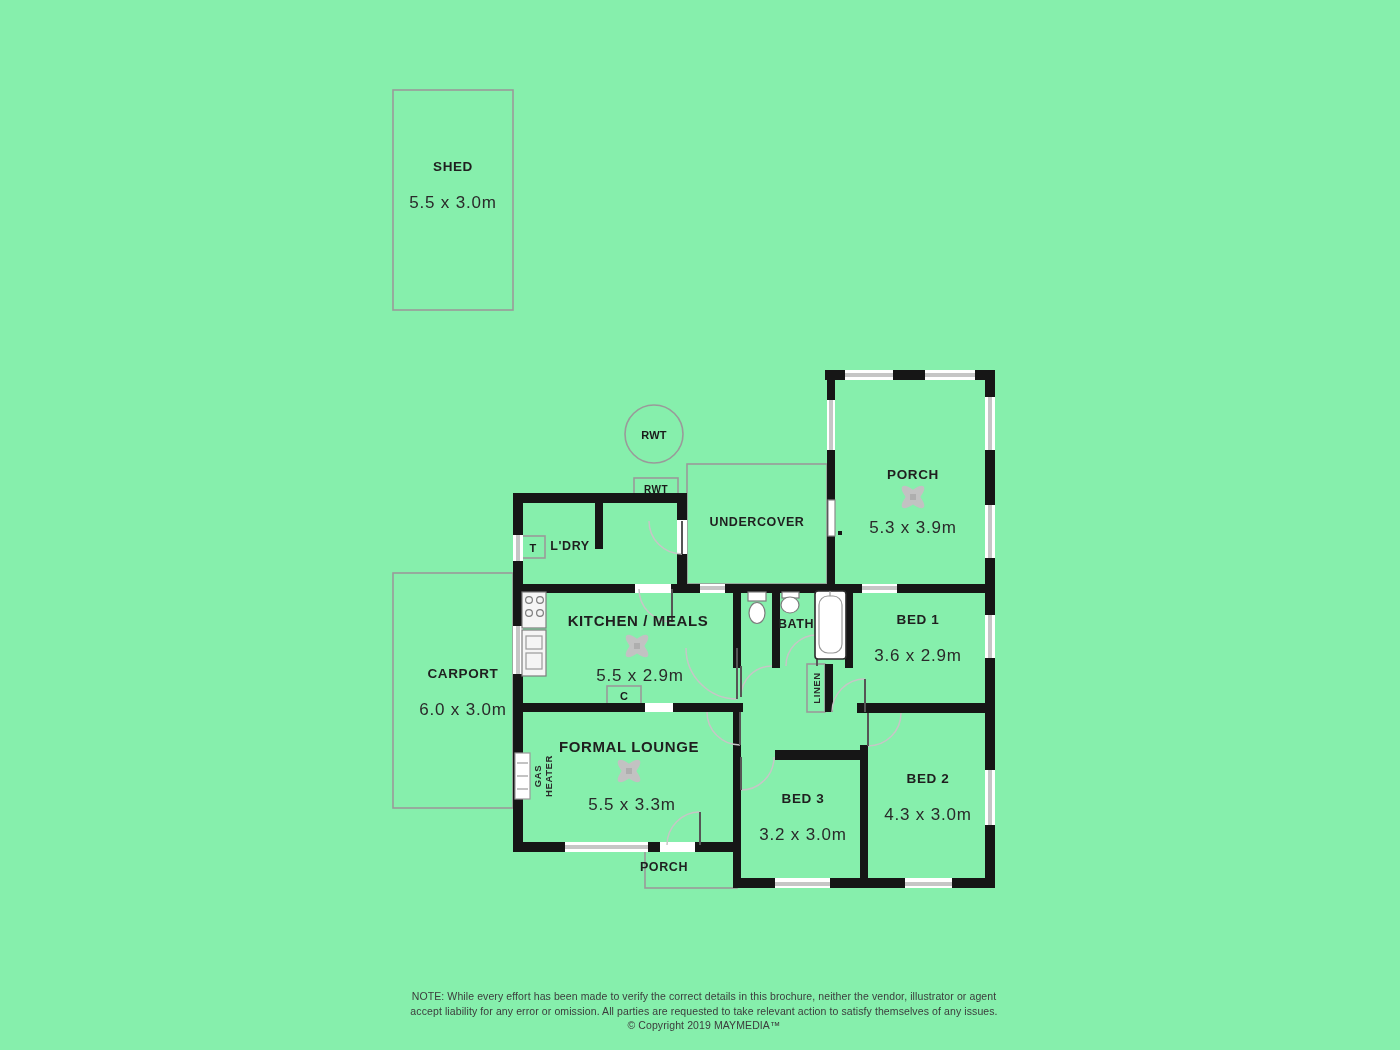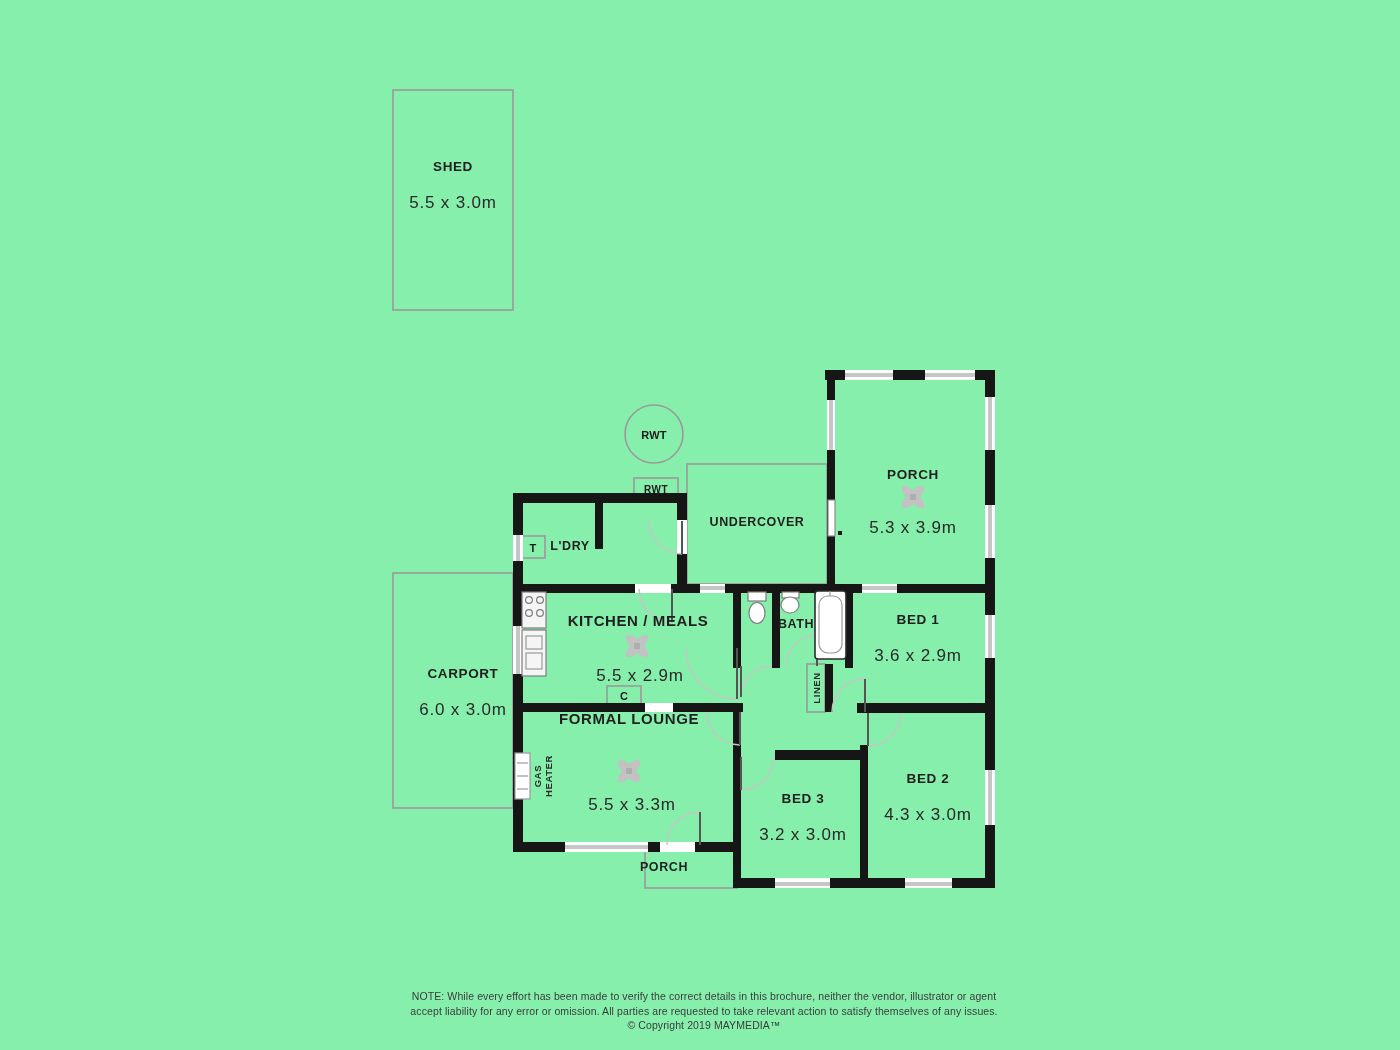--- a/index.html
+++ b/index.html
@@ -253,21 +253,21 @@
 
   <div class="lbl vert" style="left:816px;top:688px">
     <span class="v-line">LINEN</span>
   </div>
 
   <div class="lbl vert" style="left:543px;top:776px">
     <span class="v-line">GAS</span>
     <span class="v-line">HEATER</span>
   </div>
 
-  <div class="lbl" style="left:629px;top:719px">
+  <div class="lbl" style="left:629px;top:747px">
     <span class="room-name big">FORMAL LOUNGE</span>
   </div>
   <div class="lbl" style="left:632px;top:797px">
     <span class="room-dims">5.5 x 3.3m</span>
   </div>
 
   <div class="lbl" style="left:803px;top:818px">
     <span class="room-name">BED 3</span>
     <span class="room-dims">3.2 x 3.0m</span>
   </div>

